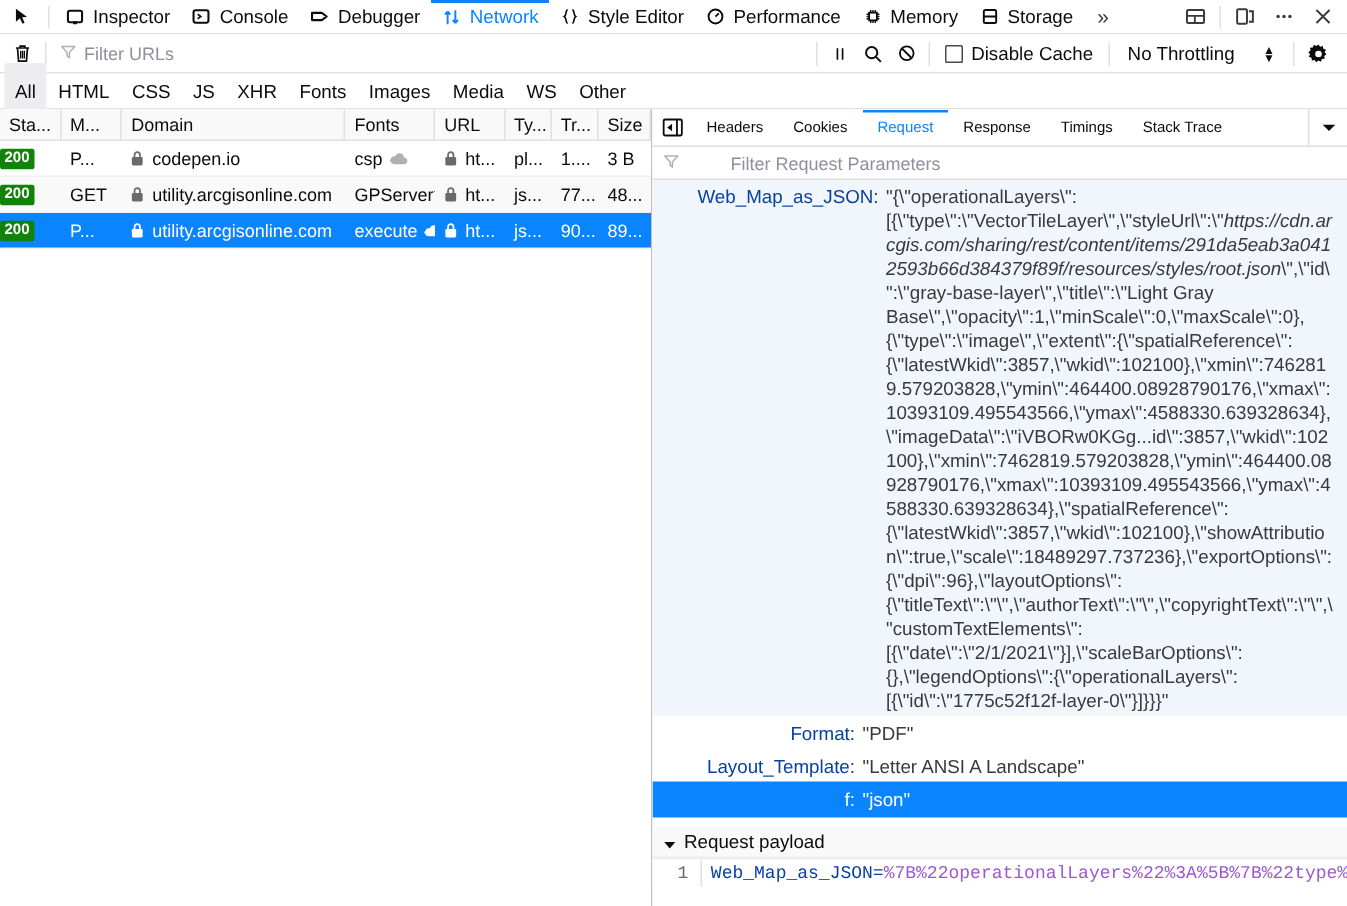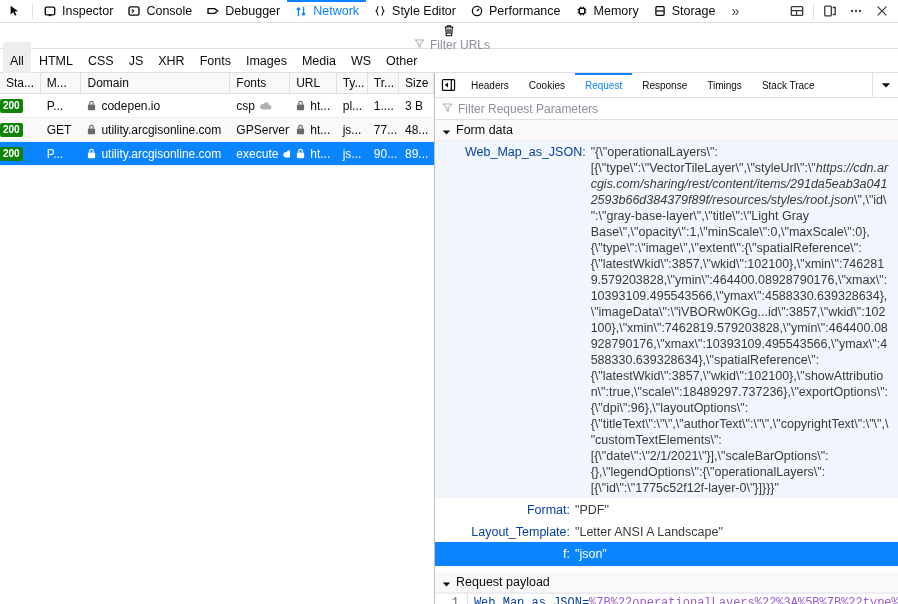--- a/index.html
+++ b/index.html
@@ -41,21 +41,20 @@
   .tb-spacer { flex: 1 1 auto; }
   .tb-icon-btn { width: 26px; height: 22px; display:flex; align-items:center; justify-content:center; }
 
   
   .net-toolbar {
     height: 26px; min-height: 26px;
     display: flex; align-items: center;
     border-bottom: 1px solid #e0e0e2;
     background: #fff;
     padding: 0 3px;
-    flex-direction: column;
   }
   .trash-btn { width: 24px; height: 22px; display:flex; align-items:center; justify-content:center; }
   .filter-box {
     flex: 1 1 auto; display: flex; align-items: center; gap: 5px;
     height: 20px; padding-left: 6px; min-width: 40px;
   }
   .filter-box .ph { color: #8f8f9d; font-size: 12px; }
   .nt-sep { width: 1px; height: 16px; background: #e0e0e2; margin: 0 4px; }
   .nt-btn { height: 22px; min-width: 22px; display:flex; align-items:center; justify-content:center; padding: 0 4px; }
   .chk-wrap { display:flex; align-items:center; gap:5px; padding: 0 6px; white-space: nowrap; font-size:12.5px;}
@@ -132,21 +131,21 @@
     font-size: 10px; color:#0c0c0d; white-space:nowrap; cursor:default;
   }
   .det-tab.active { color:#0a84ff; box-shadow: inset 0 2px 0 0 #0a84ff; }
   .det-tabs-spacer { flex:1 1 auto; }
   .det-overflow { width: 26px; height:24px; display:flex;align-items:center;justify-content:center; border-left:1px solid #e0e0e2;}
 
   .param-filter {
     height: 22px; min-height:22px; display:flex; align-items:center; gap:5px;
     padding-left: 7px; border-bottom: 1px solid #e0e0e2; background:#fff;
   }
-  .param-filter .ph { color:#8f8f9d; font-size:12px; }
+  .param-filter .ph { color:#8f8f9d; font-size:12px;margin-left:29px; }
 
   .det-body { flex:1 1 auto; overflow:hidden; display:flex; flex-direction:column; min-height:0;}
 
   .sect-head {
     display:flex; align-items:center; gap:5px;
     height: 21px; min-height:21px; padding-left: 7px;
     background: #f9f9fa; border-bottom:1px solid #ededf0;
     font-size: 12.5px; color: #0c0c0d;
   }
   .twisty { width:9px; height:9px; display:inline-block; }
@@ -527,28 +526,20 @@
         <span>
           <svg width="11" height="11" viewBox="0 0 14 14">
               <path d="M1.5 2.5 h11 L8 7.6 V12 L6 10.6 V7.6 Z" fill="none" stroke="#b1b1b3" stroke-width="1.3" stroke-linejoin="round"></path>
             </svg>
         </span>
         <span class="ph">Filter Request Parameters</span>
       </div>
 
       <div class="det-body">
 
-        <div class="sect-head">
-          <span class="twisty">
-            <svg width="9" height="9" viewBox="0 0 9 9">
-                <path d="M0.8 2.4 L8.2 2.4 L4.5 6.6 Z" fill="#0c0c0d"></path>
-              </svg>
-          </span>
-          <span>Form data</span>
-        </div>
 
         <div class="kv-list">
 
           <div class="kv-row highlight" style="padding-top:3px;">
             <span class="kv-k">Web_Map_as_JSON:</span>
             <span class="kv-v json-block"><span>"{\"operationalLayers\":[{\"type\":\"VectorTileLayer\",\"styleUrl\":\"</span><span class="url-part">https://cdn.arcgis.com/sharing/rest/content/items/291da5eab3a0412593b66d384379f89f/resources/styles/root.json</span><span>\",\"id\":\"gray-base-layer\",\"title\":\"Light Gray Base\",\"opacity\":1,\"minScale\":0,\"maxScale\":0},{\"type\":\"image\",\"extent\":{\"spatialReference\":{\"latestWkid\":3857,\"wkid\":102100},\"xmin\":7462819.579203828,\"ymin\":464400.08928790176,\"xmax\":10393109.495543566,\"ymax\":4588330.639328634},\"imageData\":\"iVBORw0KGg...id\":3857,\"wkid\":102100},\"xmin\":7462819.579203828,\"ymin\":464400.08928790176,\"xmax\":10393109.495543566,\"ymax\":4588330.639328634},\"spatialReference\":{\"latestWkid\":3857,\"wkid\":102100},\"showAttribution\":true,\"scale\":18489297.737236},\"exportOptions\":{\"dpi\":96},\"layoutOptions\":{\"titleText\":\"\",\"authorText\":\"\",\"copyrightText\":\"\",\"customTextElements\":[{\"date\":\"2/1/2021\"}],\"scaleBarOptions\":{},\"legendOptions\":{\"operationalLayers\":[{\"id\":\"1775c52f12f-layer-0\"}]}}}"</span></span>
           </div>
 
           <div class="kv-row" style="padding-top:4px;">
             <span class="kv-k indent-wide">Format:</span>

